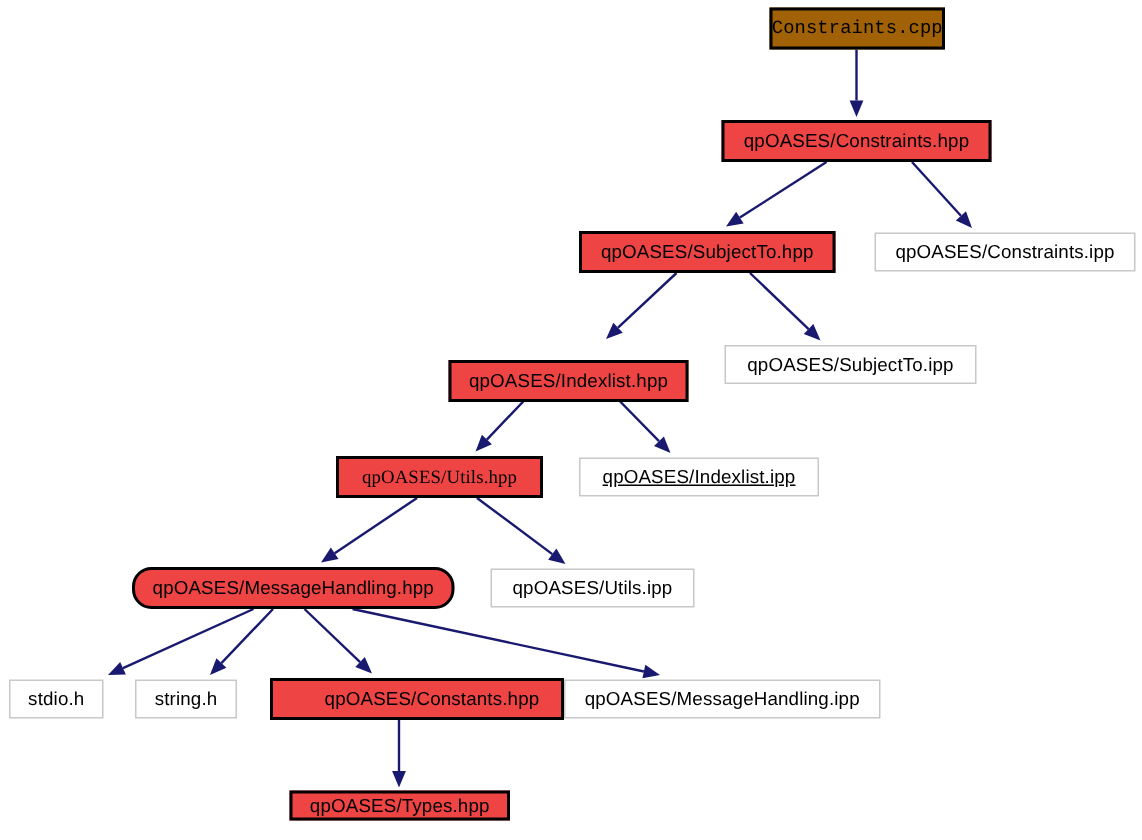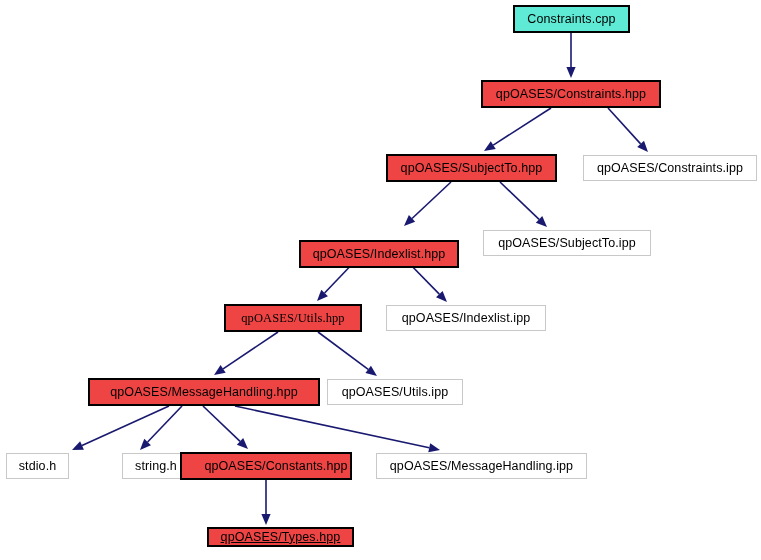--- a/index.html
+++ b/index.html
@@ -37,21 +37,22 @@
     background: #ffffff;
     border: 1px solid #c8c8c8;
     z-index: 2;
   }
   .graph-node.header-node {
     border: 2px solid #000000;
     background: #ef4444;
   }
   .graph-node.root-node {
     border: 2px solid #000000;
-    background: #5eead4;
+    background: #a16207;
+    font-family: Liberation Mono, monospace;
   }
   .node-label {
     display: block;
     padding: 0 6px;
   }
 </style>
 </head>
 <body>
 
 <div id="graph-canvas">
@@ -99,37 +100,37 @@
     </div>
     <div class="graph-node header-node" style="left: 299px; top: 240px; width: 160px; height: 28px;">
       <span class="node-label">qpOASES/Indexlist.hpp</span>
     </div>
     <div class="graph-node plain-node" style="left: 483px; top: 230px; width: 168px; height: 26px;">
       <span class="node-label">qpOASES/SubjectTo.ipp</span>
     </div>
     <div class="graph-node header-node" style="left: 224px; top: 304px; width: 138px; height: 28px; font-family: Liberation Serif, serif;">
       <span class="node-label">qpOASES/Utils.hpp</span>
     </div>
-    <div class="graph-node plain-node" style="left: 386px; top: 305px; width: 160px; height: 26px;">
+    <div class="graph-node plain-node" style="left: 386px; top: 305px; width: 160px; height: 26px; text-decoration: underline;">
       <span class="node-label">qpOASES/Indexlist.ipp</span>
     </div>
-    <div class="graph-node header-node" style="left: 88px; top: 378px; width: 232px; height: 28px;">
+    <div class="graph-node header-node" style="left: 88px; top: 378px; width: 215px; height: 28px; border-radius: 13px;">
       <span class="node-label">qpOASES/MessageHandling.hpp</span>
     </div>
     <div class="graph-node plain-node" style="left: 327px; top: 379px; width: 136px; height: 26px;">
       <span class="node-label">qpOASES/Utils.ipp</span>
     </div>
     <div class="graph-node plain-node" style="left: 6px; top: 453px; width: 63px; height: 26px;">
       <span class="node-label">stdio.h</span>
     </div>
-    <div class="graph-node plain-node" style="left: 90px; top: 453px; width: 68px; height: 26px; margin-left: 32px;">
+    <div class="graph-node plain-node" style="left: 90px; top: 453px; width: 68px; height: 26px;">
       <span class="node-label">string.h</span>
     </div>
-    <div class="graph-node header-node" style="left: 180px; top: 452px; width: 172px; height: 28px; padding-left: 20px;">
+    <div class="graph-node header-node" style="left: 180px; top: 452px; width: 196px; height: 28px; padding-left: 20px;">
       <span class="node-label">qpOASES/Constants.hpp</span>
     </div>
     <div class="graph-node plain-node" style="left: 376px; top: 453px; width: 211px; height: 26px; text-align: center;">
       <span class="node-label">qpOASES/MessageHandling.ipp</span>
     </div>
-    <div class="graph-node header-node" style="left: 207px; top: 527px; width: 147px; height: 20px; text-decoration: underline;">
+    <div class="graph-node header-node" style="left: 193px; top: 527px; width: 147px; height: 20px;">
       <span class="node-label">qpOASES/Types.hpp</span>
     </div>
   </div>
 
 </body></html>

